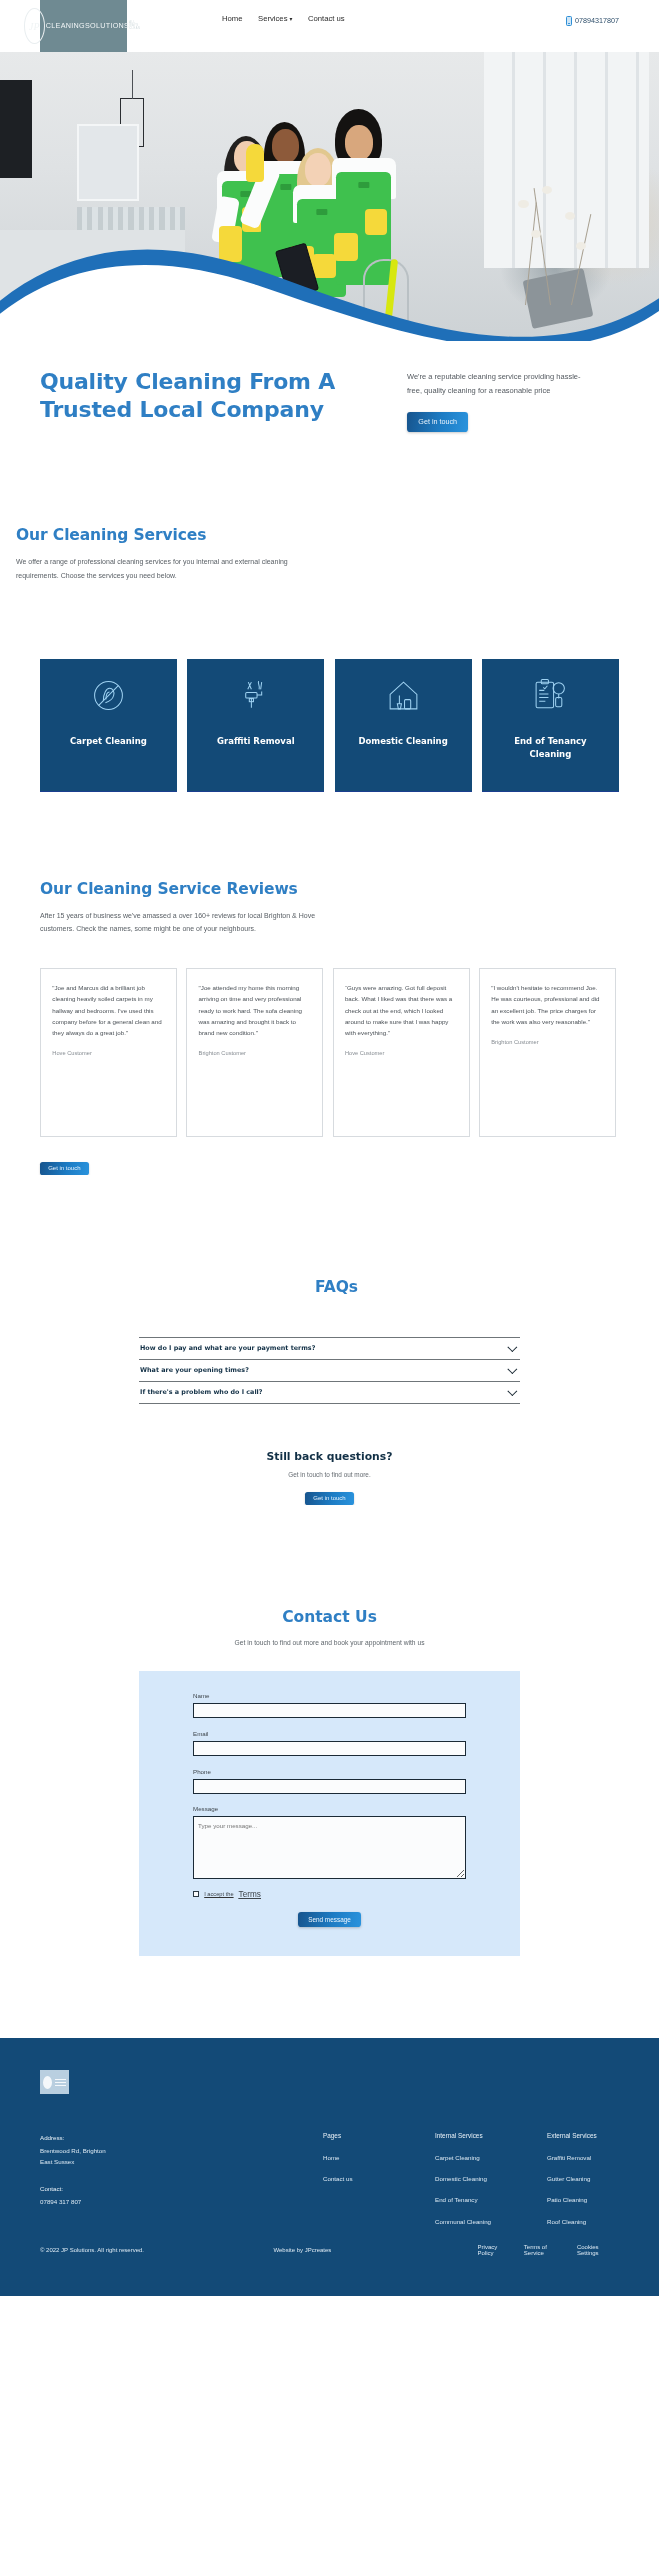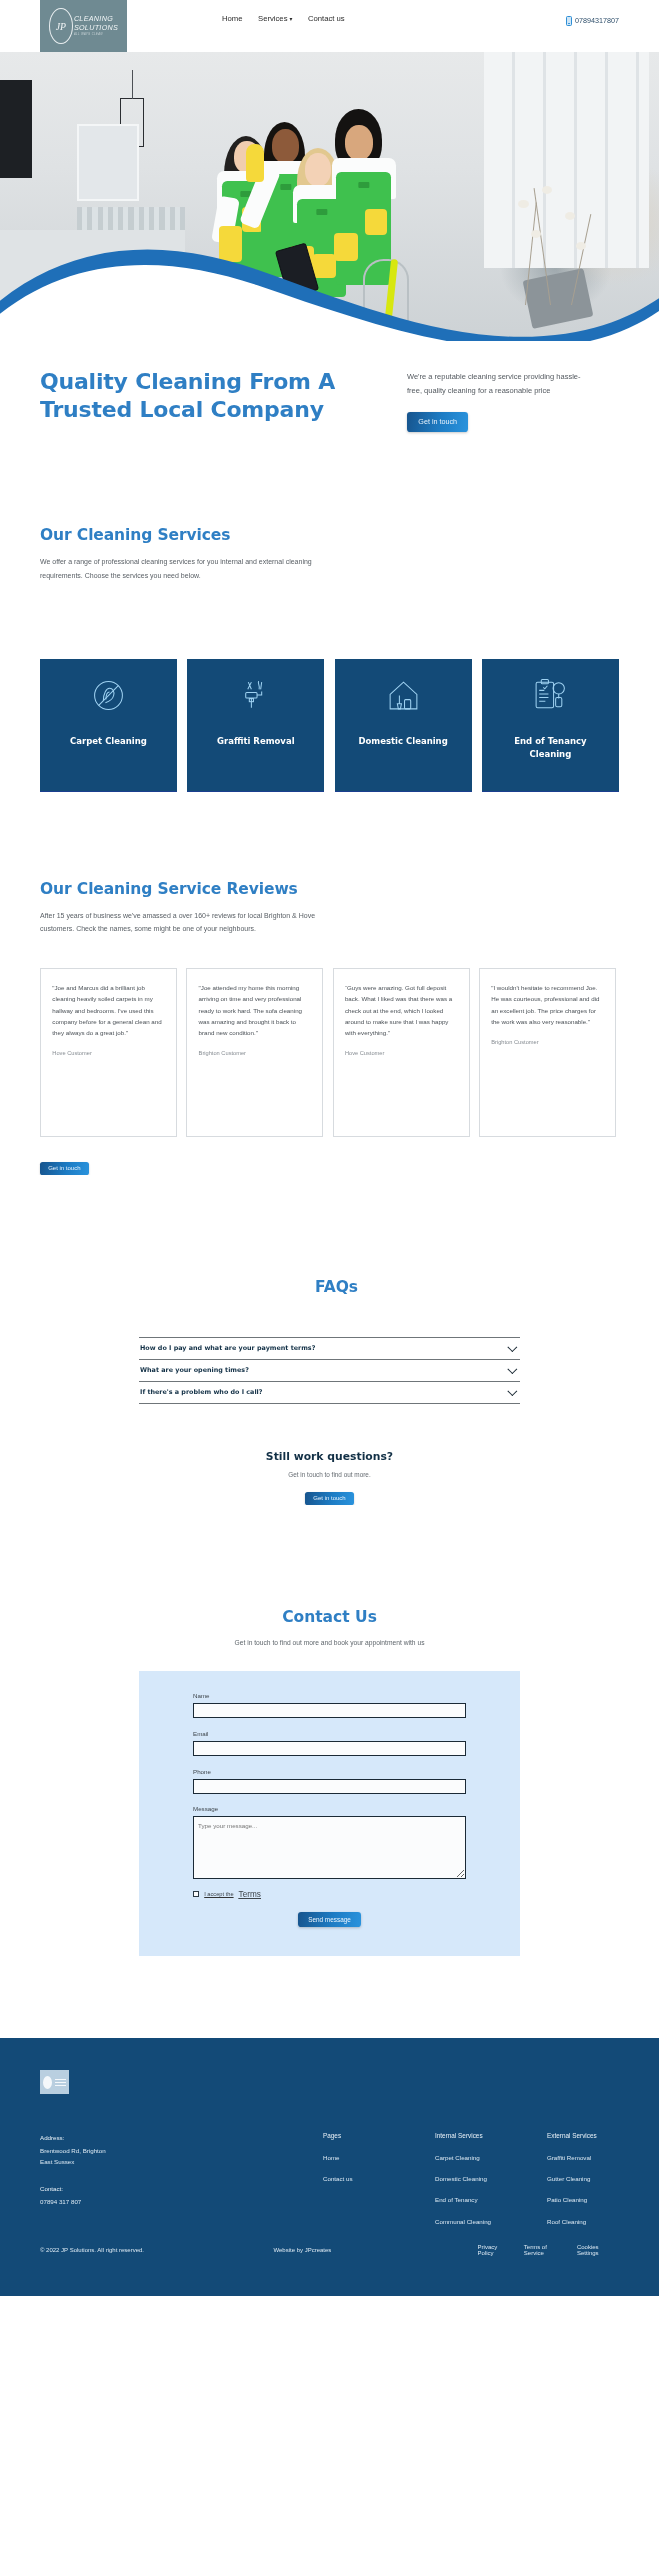--- a/index.html
+++ b/index.html
@@ -41,23 +41,22 @@
     width: 24px; height: 36px;
     border: 1px solid #e9eef0;
     border-radius: 50%;
     display: flex; align-items: center; justify-content: center;
     color: #f0f4f5;
     font-family: "Liberation Serif", serif;
     font-style: italic;
     font-size: 9.8px;
   }
   .logo-words {
-    display: flex; flex-direction: column; 
+    display: flex; align-items: center;
     line-height: 1.15;
-    font-style: italic;
   }
   .logo-words .l1, .logo-words .l2 {
     color: #f2f6f7; font-size: 7.2px; letter-spacing: 0.3px; font-weight: 500;
   }
   .logo-words .l3 { color: #cfd9dc; font-size: 2.6px; letter-spacing: 0.5px; margin-top: 1.5px; }
 
   .main-nav {
     position: absolute;
     left: 222px; top: 14.4px;
     display: flex; align-items: center; gap: 15.5px;
@@ -189,21 +188,21 @@
   }
   .sec-sub {
     margin-top: 11.3px;
     font-size: 7px;
     line-height: 1.9;
     color: #5a6066;
     max-width: 289px;
   }
 
   
-  .services-head { padding: 62px 40px 0 40px; }
+  .services-head { padding: 62px 40px 0 16px; }
   .service-grid {
     display: flex;
     gap: 10.3px;
     padding: 77px 40px 0 40px;
   }
   .service-card {
     width: 137px;
     height: 133px;
     background: #134a77;
     border-bottom: 1.5px solid #1a3f8f;
@@ -625,21 +624,21 @@
       <span class="faq-q">What are your opening times?</span>
       <span class="chev"></span>
     </div>
     <div class="faq-item">
       <span class="faq-q">If there's a problem who do I call?</span>
       <span class="chev"></span>
     </div>
   </div>
 
   <div class="still">
-    <h3 class="still-title">Still work questions?</h3>
+    <h3 class="still-title">Still back questions?</h3>
     <p class="still-sub">Get in touch to find out more.</p>
     <button class="btn-small">Get in touch</button>
   </div>
 </section>
 
 <section class="section contact-section">
   <h2 class="contact-title">Contact Us</h2>
   <p class="contact-sub">Get in touch to find out more and book your appointment with us</p>
 
   <form class="contact-form">

